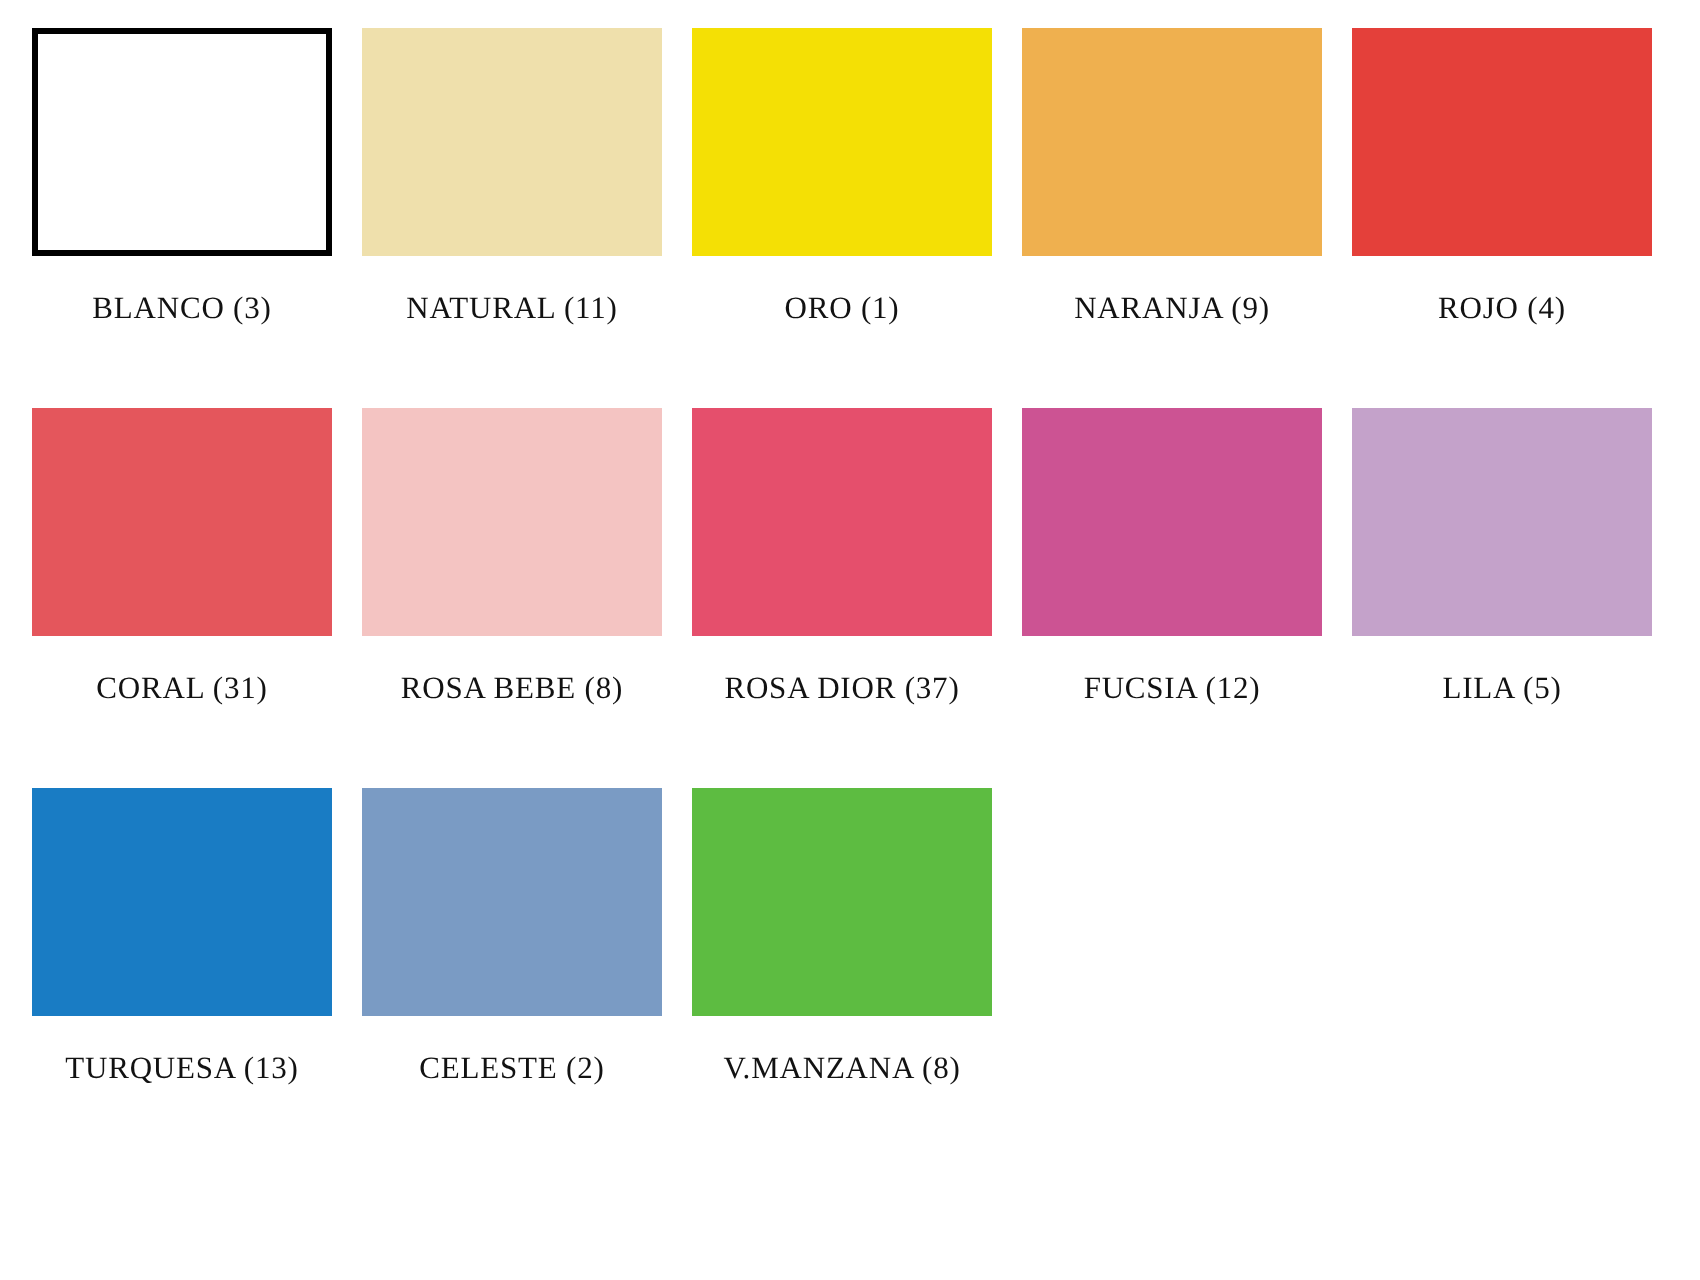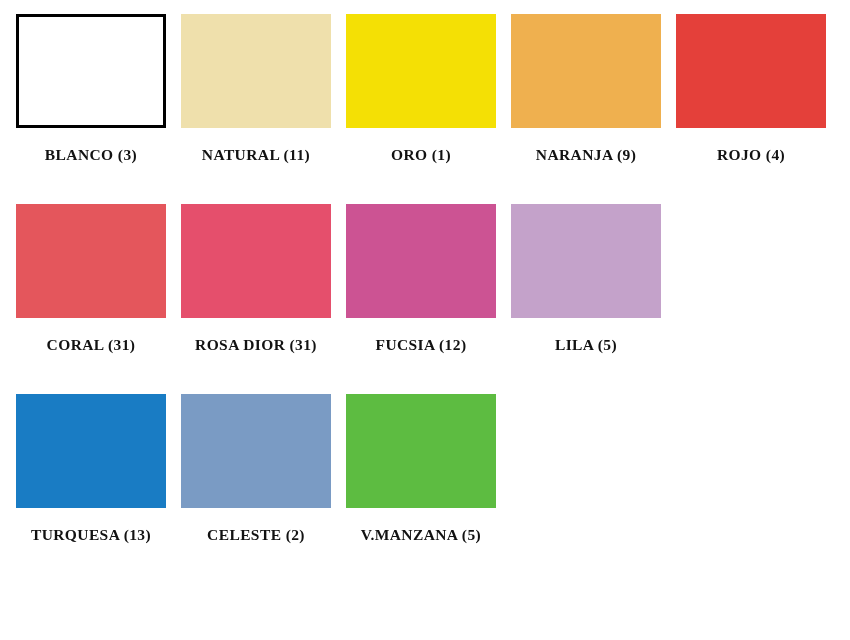--- a/index.html
+++ b/index.html
@@ -49,21 +49,21 @@
     display: block;
   }
 
   .swatch-chip.bordered {
     border: 3px solid #000000;
   }
 
   .swatch-label {
     margin-top: 18px;
     font-family: "Liberation Serif", "DejaVu Serif", serif;
-    font-weight: bold;
+    font-weight: normal;
     font-size: 15.5px;
     color: #121212;
     letter-spacing: 0.4px;
     text-align: center;
     white-space: nowrap;
   }
 </style>
 </head>
 <body>
 
@@ -91,22 +91,26 @@
       <div class="swatch-label">ROJO (4)</div>
     </div>
   </div>
 
   <div class="swatch-row">
     <div class="swatch-cell">
       <div class="swatch-chip" style="background: rgb(228, 86, 92);"></div>
       <div class="swatch-label">CORAL (31)</div>
     </div>
     <div class="swatch-cell">
+      <div class="swatch-chip" style="background: rgb(244, 196, 194);"></div>
+      <div class="swatch-label">ROSA BEBE (8)</div>
+    </div>
+    <div class="swatch-cell">
       <div class="swatch-chip" style="background: rgb(229, 79, 108);"></div>
-      <div class="swatch-label">ROSA DIOR (31)</div>
+      <div class="swatch-label">ROSA DIOR (37)</div>
     </div>
     <div class="swatch-cell">
       <div class="swatch-chip" style="background: rgb(204, 83, 147);"></div>
       <div class="swatch-label">FUCSIA (12)</div>
     </div>
     <div class="swatch-cell">
       <div class="swatch-chip" style="background: rgb(196, 162, 202);"></div>
       <div class="swatch-label">LILA (5)</div>
     </div>
   </div>
@@ -115,17 +119,17 @@
     <div class="swatch-cell">
       <div class="swatch-chip" style="background: rgb(25, 124, 196);"></div>
       <div class="swatch-label">TURQUESA (13)</div>
     </div>
     <div class="swatch-cell">
       <div class="swatch-chip" style="background: rgb(122, 155, 196);"></div>
       <div class="swatch-label">CELESTE (2)</div>
     </div>
     <div class="swatch-cell">
       <div class="swatch-chip" style="background: rgb(93, 188, 65);"></div>
-      <div class="swatch-label">V.MANZANA (5)</div>
+      <div class="swatch-label">V.MANZANA (8)</div>
     </div>
   </div>
 
 </div>
 
 </body></html>

